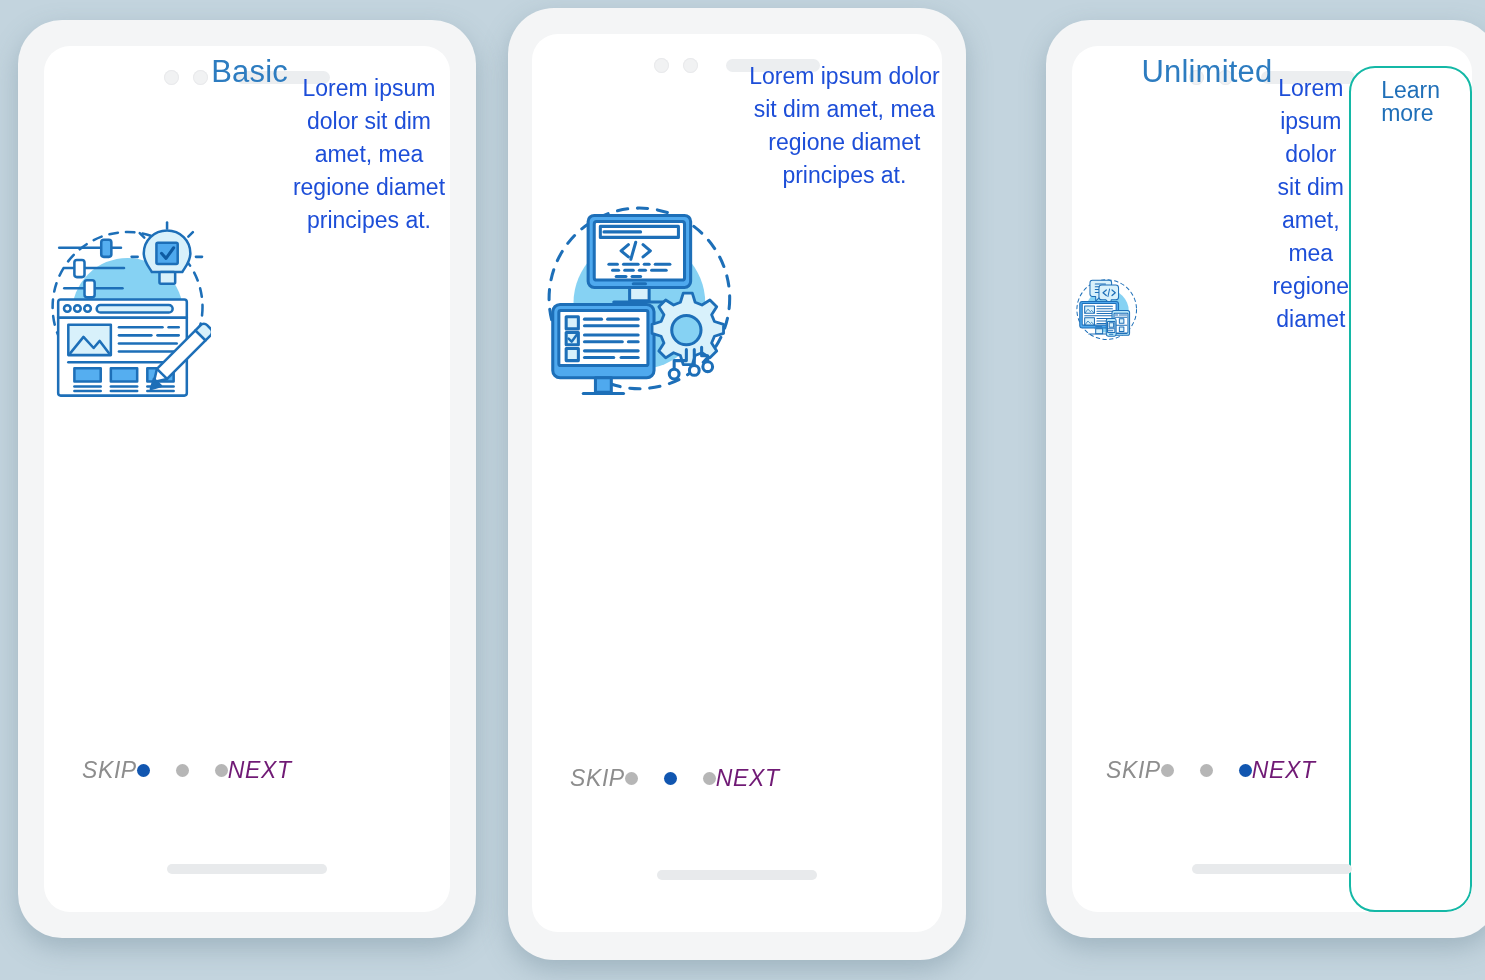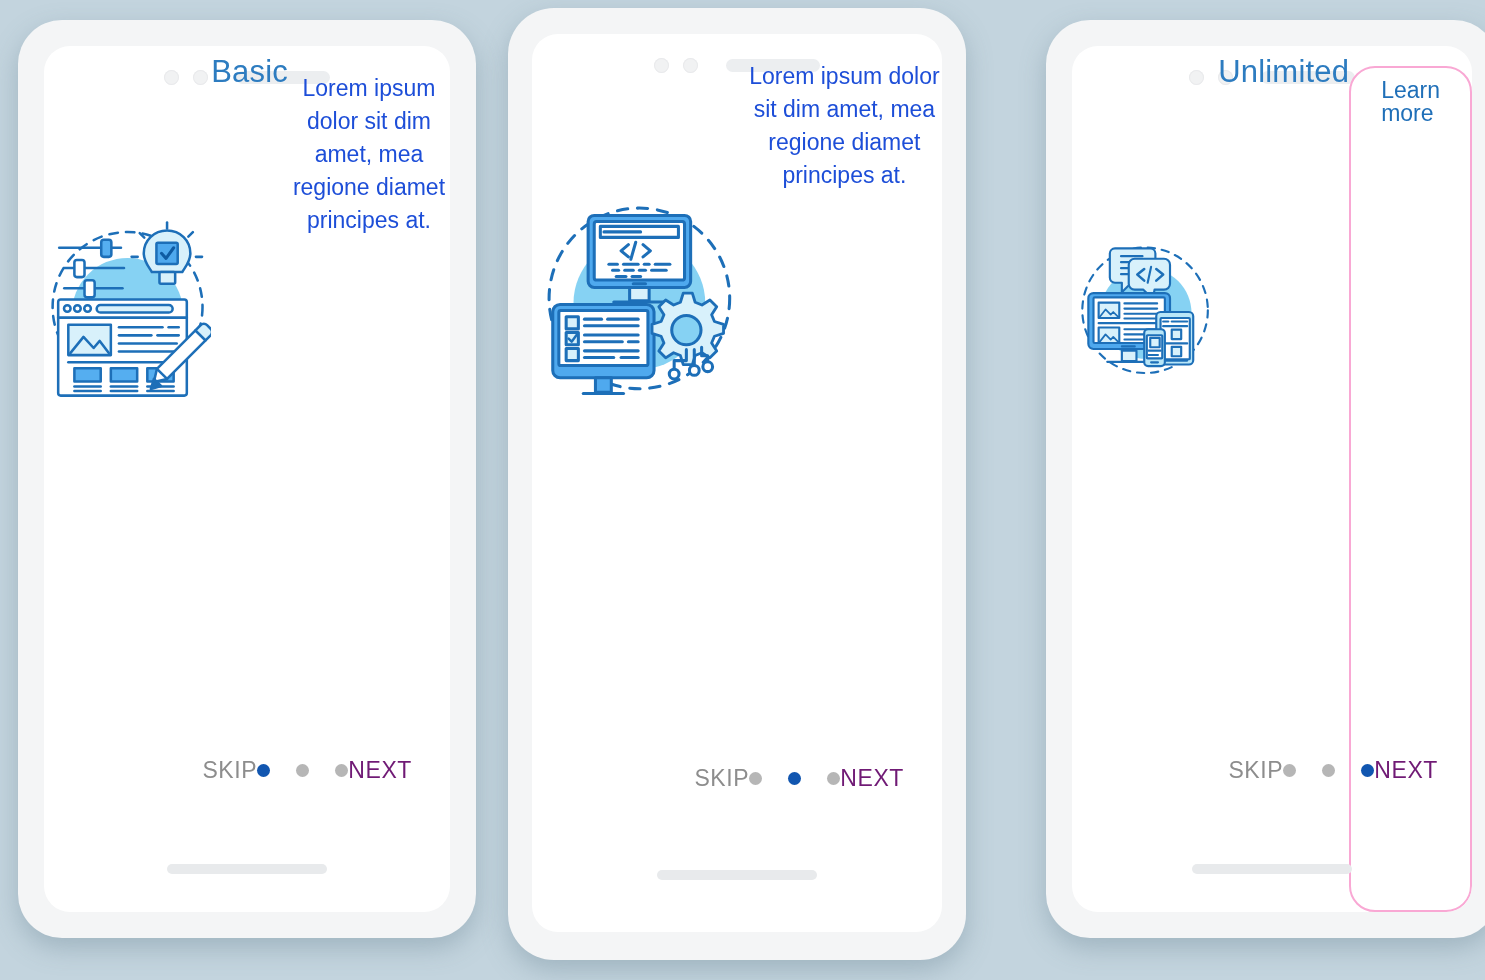--- a/index.html
+++ b/index.html
@@ -71,32 +71,33 @@
   .desc {
     margin-top: 26px; width: 320px;
     text-align: center; font-size: 23px; line-height: 33px;
     color: #1d4ed8;
   }
   .phone.p3 .desc { width: 330px; }
 
   .learn-more {
     margin-top: 20px;
     padding: 11px 30px 13px;
-    border: 2px solid #f9a8d4;
+    border: 2px solid #14b8a6;
     border-radius: 26px;
     color: #1f6fb8;
     font-size: 23px; line-height: 1;
     background: #fff;
     cursor: pointer;
   }
 
   .nav {
     position: absolute; left: 0; right: 0; bottom: 128px;
-    display: flex; align-items: center; justify-content: flex-end;
+    display: flex; align-items: center; justify-content: flex-start;
     padding: 0 38px;
+    font-style: italic;
   }
   .phone.p2 .nav { bottom: 140px; }
   .phone.p3 .nav { bottom: 128px; padding: 0 34px; }
   .skip { color: #8d8d8d; font-size: 23px; letter-spacing: .6px; cursor: pointer; }
   .next { color: #701a75; font-size: 23px; letter-spacing: .6px; cursor: pointer; }
   .dots { display: flex; gap: 26px; }
   .dot { width: 13px; height: 13px; border-radius: 50%; background: #b6b6b6; }
   .dot.on { background: #1156b0; }
 </style>
 </head>
@@ -342,20 +343,21 @@
               <rect x="174" y="226" width="36" height="54" rx="2" fill="#ffffff"></rect>
               <rect x="182" y="232" width="22" height="22" fill="#d8f1fb"></rect>
               <line x1="178" y1="262" x2="206" y2="262"></line>
               <line x1="178" y1="272" x2="200" y2="272"></line>
               <line x1="184" y1="289" x2="200" y2="289"></line>
             </g>
           </svg>
         </div>
 
         <div class="title">Unlimited</div>
+        <div class="desc">Lorem ipsum dolor sit dim amet, mea regione diamet</div>
         <div class="learn-more">Learn more</div>
       </div>
 
       <div class="nav">
         <span class="skip">SKIP</span>
         <span class="dots">
           <span class="dot"></span>
           <span class="dot"></span>
           <span class="dot on"></span>
         </span>

